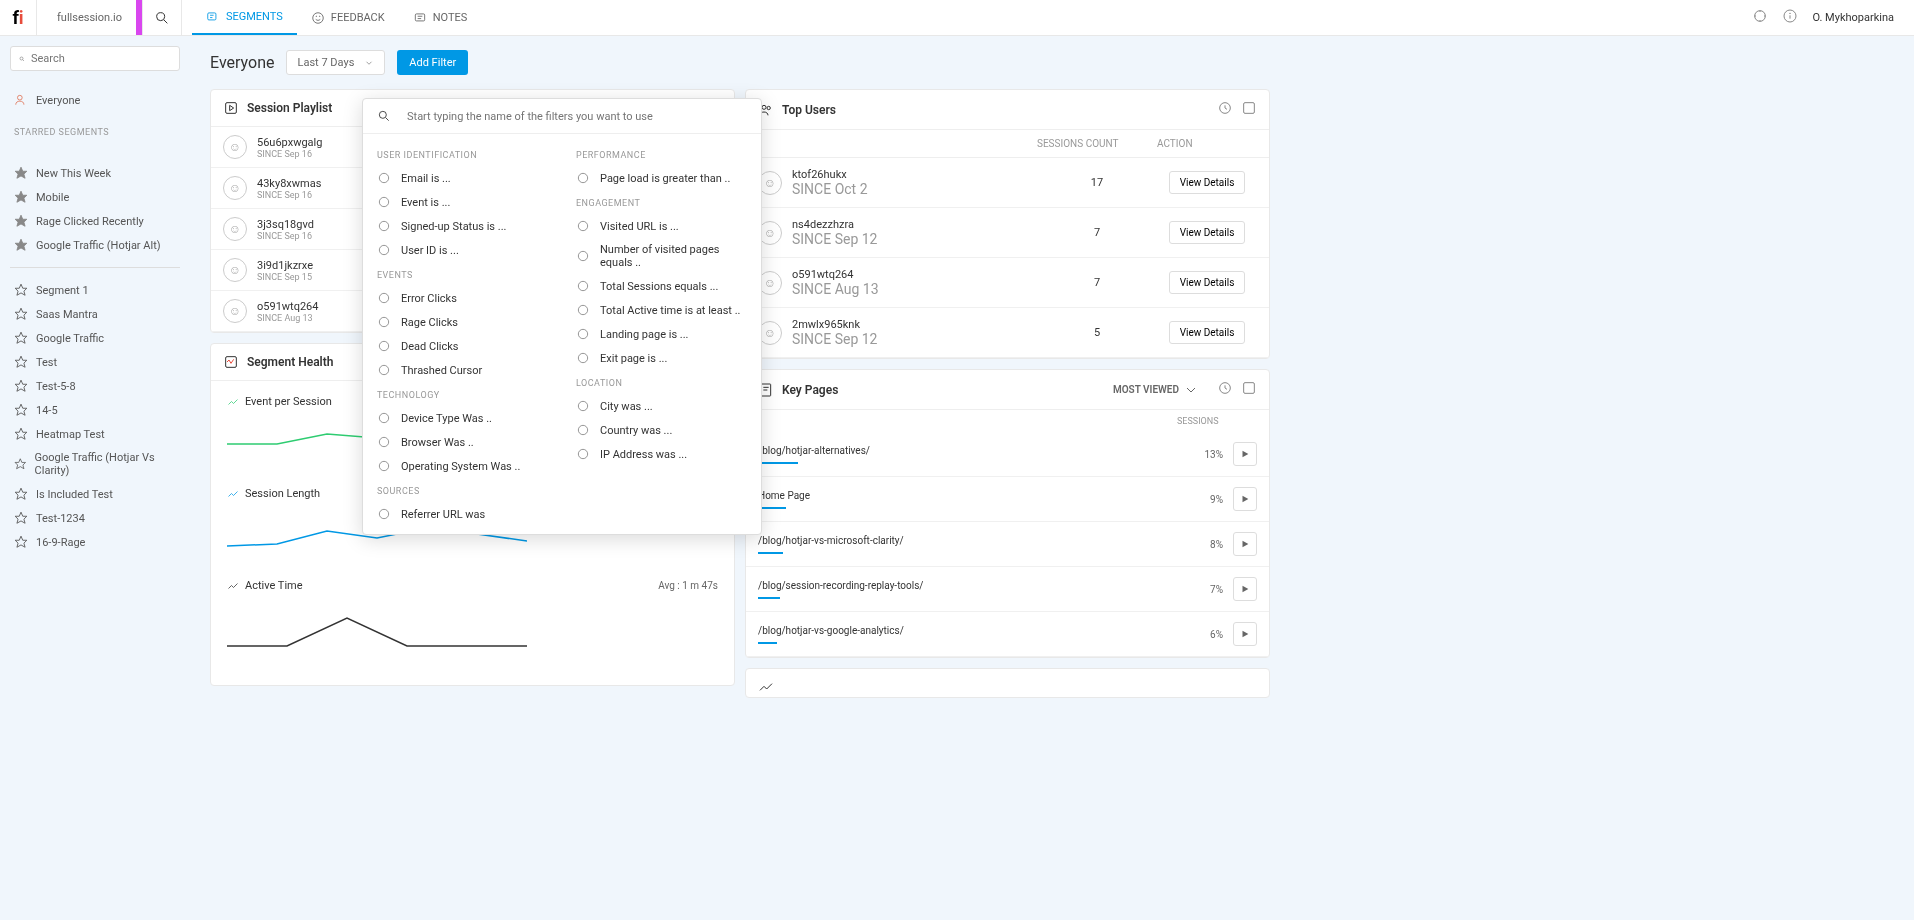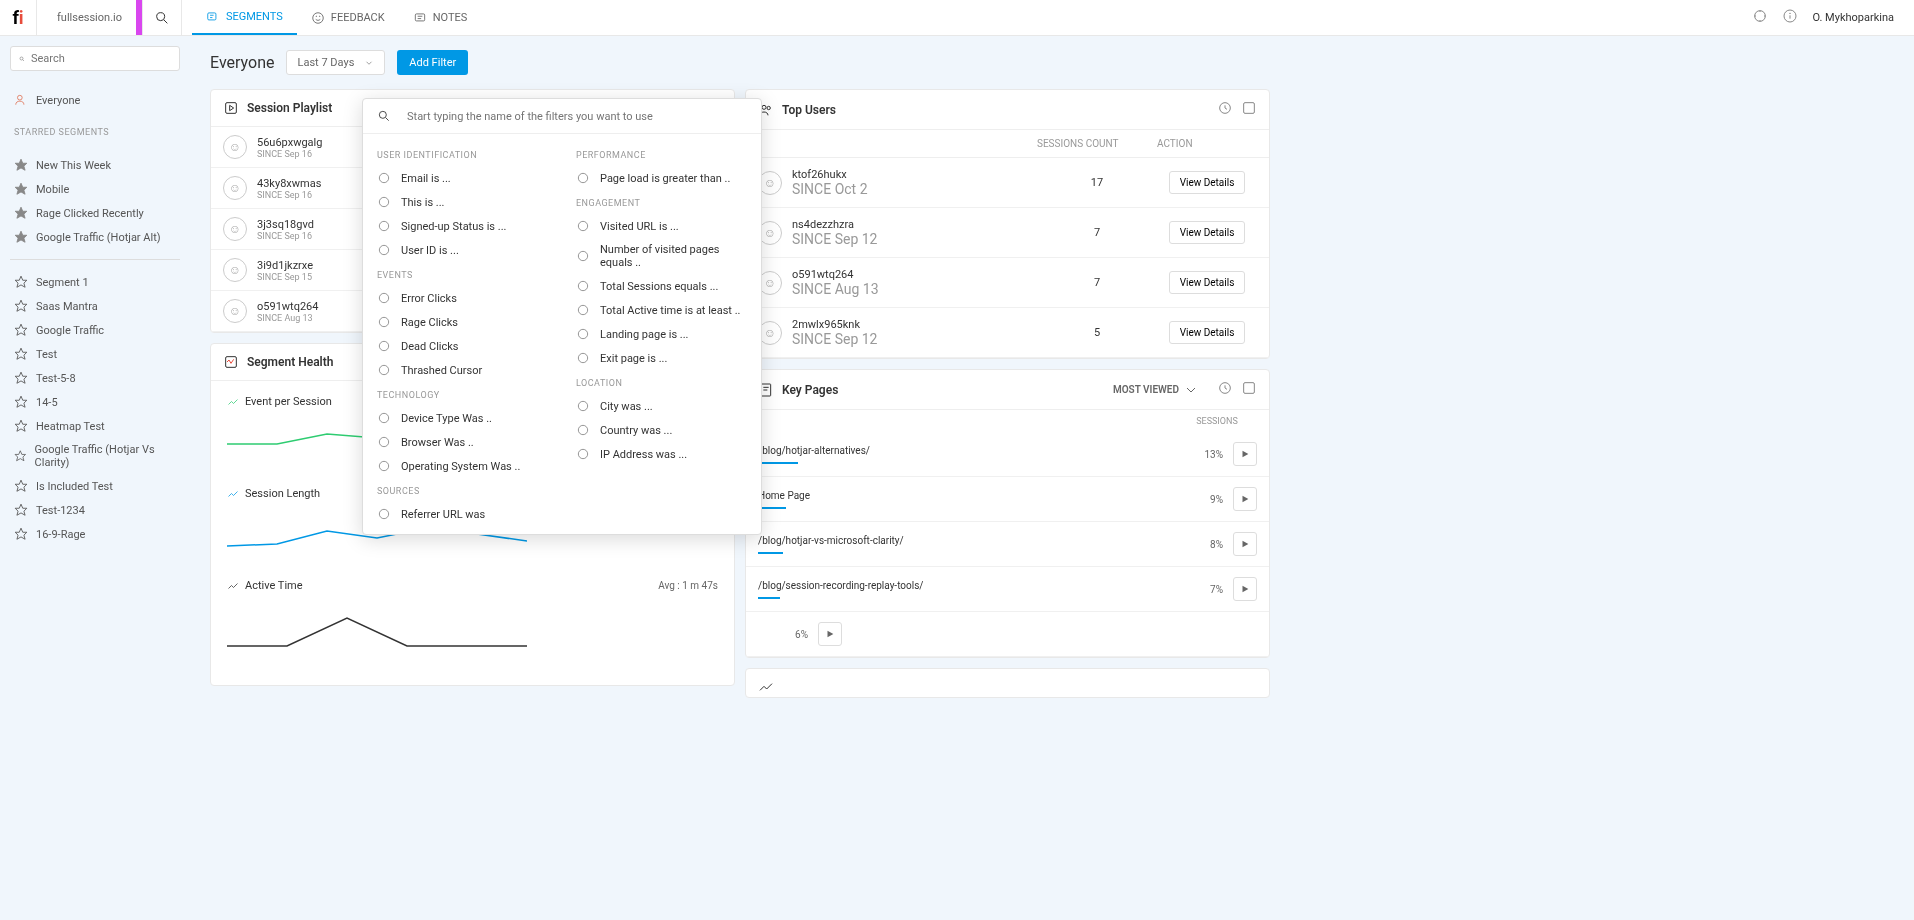--- a/index.html
+++ b/index.html
@@ -12,21 +12,21 @@
 .nav-tab{display:flex;align-items:center;gap:6px;padding:0 14px;color:#666;font-size:11px;cursor:pointer;height:100%}
 .nav-tab.active{color:#0098e5;border-bottom:2px solid #0098e5}
 .nav-tab svg{width:14px;height:14px}
 .topbar-right{margin-left:auto;display:flex;align-items:center;gap:14px;padding-right:20px}
 .search-icon-btn{width:40px;height:36px;display:flex;align-items:center;justify-content:center;border-left:1px solid #e8e8e8;border-right:1px solid #e8e8e8;cursor:pointer}
 .layout{display:flex}
 .sidebar{width:190px;padding:10px;background:#f0f6fc}
 .search-box{background:#fff;border:1px solid #ddd;border-radius:3px;padding:5px 8px;display:flex;align-items:center;gap:6px;margin-bottom:16px}
 .search-box input{border:none;outline:none;font-size:11px;flex:1}
 .everyone-link{display:flex;align-items:center;gap:8px;padding:6px 4px;color:#555;font-size:11px;cursor:pointer;margin-bottom:14px}
-.section-label{font-size:9px;color:#999;letter-spacing:0.5px;margin:8px 0 16px 4px}
+.section-label{font-size:9px;color:#999;letter-spacing:0.5px;margin:8px 0 24px 4px}
 .segment-item{display:flex;align-items:center;gap:8px;padding:5px 4px;color:#555;font-size:11px;cursor:pointer}
 .divider{border:none;border-top:1px solid #ddd;margin:10px 0}
 .main{flex:1;padding:14px 20px;max-width:1100px}
 .header-row{display:flex;align-items:center;gap:12px;margin-bottom:14px}
 .page-title{font-size:16px;color:#333}
 .date-select{background:#fff;border:1px solid #ddd;border-radius:3px;padding:5px 10px;font-size:11px;color:#666;display:flex;align-items:center;gap:10px;cursor:pointer}
 .add-filter-btn{background:#0098e5;color:#fff;border:none;border-radius:3px;padding:6px 12px;font-size:11px;cursor:pointer}
 .stats-row{display:flex;gap:18px;color:#555;font-size:11px;margin-bottom:12px}
 .stats-row span{display:flex;align-items:center;gap:5px}
 .columns{display:flex;gap:10px}
@@ -52,21 +52,21 @@
 .tu-action{width:100px;}
 .tu-row{display:flex;align-items:center;padding:10px 12px;border-bottom:1px solid #f0f0f0}
 .tu-row .info{flex:1;display:flex;align-items:center;gap:10px}
 .tu-row .info .txt .nm{font-size:11px}
 .tu-row .info .txt .dt{font-size:14px;color:#999}
 .tu-row .cnt{width:120px;text-align:center;font-size:11px}
 .tu-row .act{width:100px;text-align:center}
 .view-details{background:#fff;border:1px solid #ddd;border-radius:3px;padding:5px 10px;font-size:10px;cursor:pointer}
 .kp-filter{margin-left:auto;font-size:10px;color:#666;display:flex;align-items:center;gap:4px}
 .kp-head{display:flex;padding:6px 12px;font-size:9px;color:#999}
-.kp-head .s{margin-left:auto;width:80px;text-align:center}
+.kp-head .s{margin-left:auto;width:80px;text-align:left}
 .kp-row{display:flex;align-items:center;padding:10px 12px;border-bottom:1px solid #f0f0f0;gap:10px}
 .kp-url{flex:1;font-size:10px;color:#333}
 .kp-bar{height:2px;background:#0098e5;margin-top:6px}
 .kp-pct{width:50px;text-align:right;font-size:10px;color:#666}
 
 .filter-dropdown{position:absolute;top:98px;left:362px;width:400px;background:#fff;border:1px solid #ddd;border-radius:4px;box-shadow:0 4px 20px rgba(0,0,0,0.15);z-index:100}
 .fd-search{display:flex;align-items:center;gap:16px;padding:10px 14px;border-bottom:1px solid #eee}
 .fd-search input{border:none;outline:none;flex:1;font-size:11px}
 .fd-body{display:flex;padding:8px 0}
 .fd-col{flex:1;padding:0 14px}
@@ -515,20 +515,21 @@
               <div class="kp-row">
     <div class="kp-url">/blog/session-recording-replay-tools/<div class="kp-bar" style="width:22px"></div></div>
     <div class="kp-pct">7%</div>
     <div class="play-btn">
                   <svg width="10" height="10" viewBox="0 0 24 24" style="fill:#666;stroke:none">
                     <polygon points="6 4 20 12 6 20"></polygon>
                   </svg>
                 </div>
   </div>
               <div class="kp-row">
+    <div class="kp-url">/blog/hotjar-vs-google-analytics/<div class="kp-bar" style="width:19px"></div></div>
     <div class="kp-pct">6%</div>
     <div class="play-btn">
                   <svg width="10" height="10" viewBox="0 0 24 24" style="fill:#666;stroke:none">
                     <polygon points="6 4 20 12 6 20"></polygon>
                   </svg>
                 </div>
   </div>
             </div>
         </div>
 
@@ -558,21 +559,21 @@
         <div class="fd-item">
           <svg viewBox="0 0 24 24">
             <circle cx="12" cy="12" r="8"></circle>
           </svg>
           <span>Email is ...</span>
         </div>
         <div class="fd-item">
           <svg viewBox="0 0 24 24">
             <circle cx="12" cy="12" r="8"></circle>
           </svg>
-          <span>This is ...</span>
+          <span>Event is ...</span>
         </div>
         <div class="fd-item">
           <svg viewBox="0 0 24 24">
             <circle cx="12" cy="12" r="8"></circle>
           </svg>
           <span>Signed-up Status is ...</span>
         </div>
         <div class="fd-item">
           <svg viewBox="0 0 24 24">
             <circle cx="12" cy="12" r="8"></circle>

